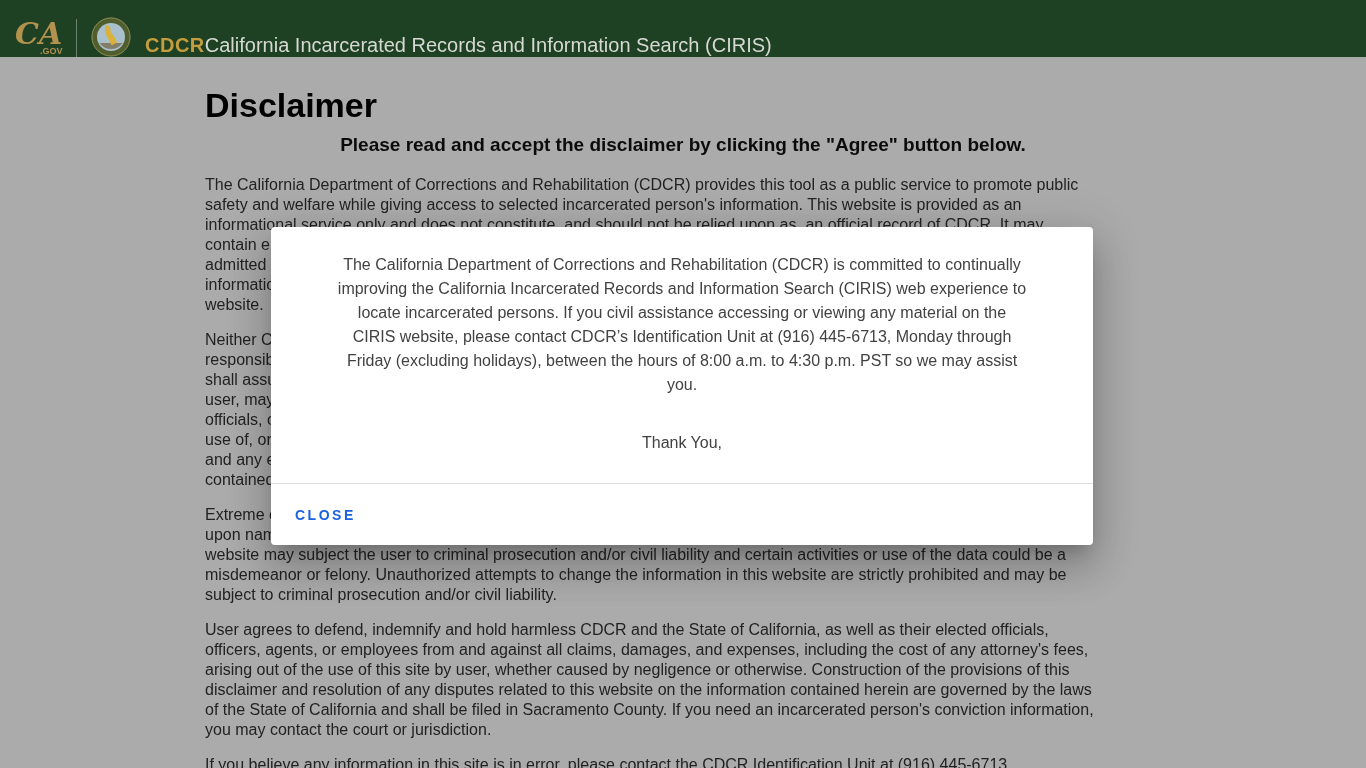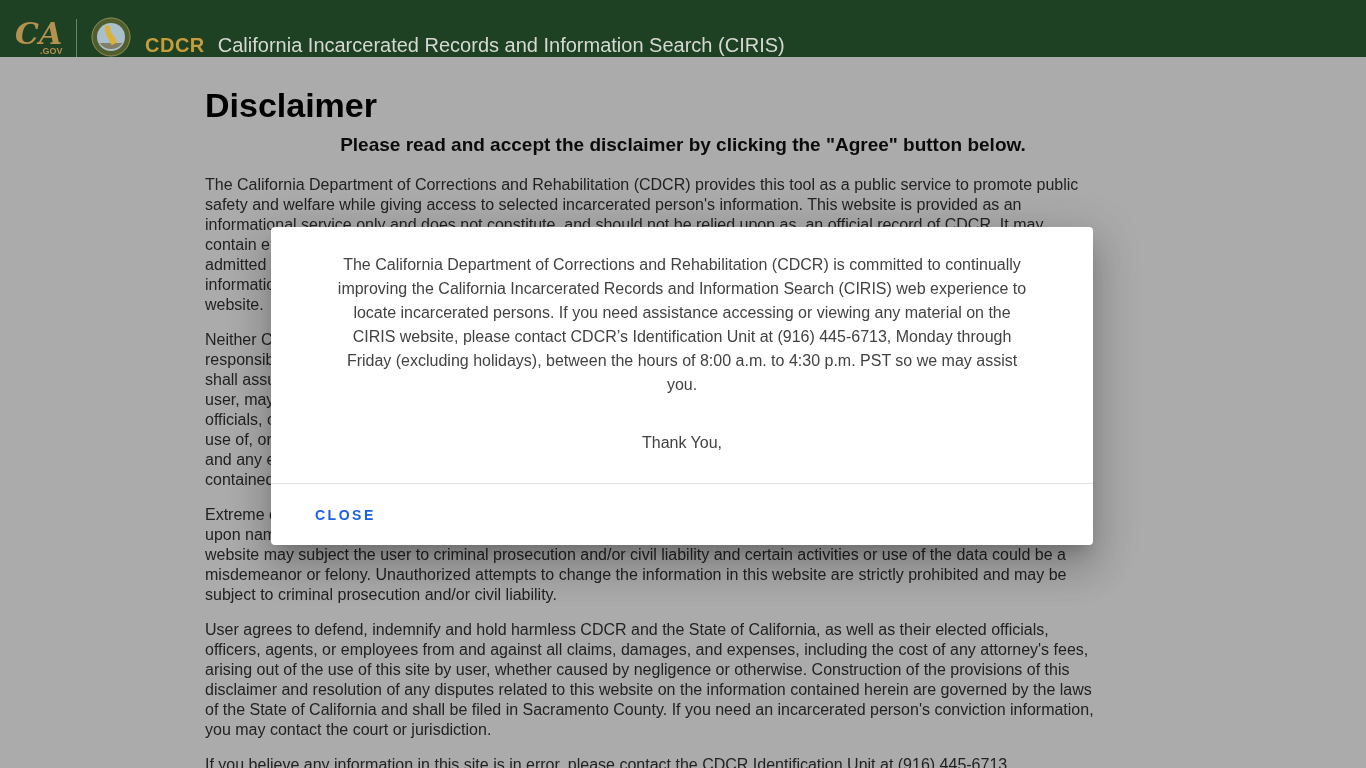--- a/index.html
+++ b/index.html
@@ -9,21 +9,21 @@
     background:#fff; font-family:"Liberation Sans", sans-serif;
   }
   
   .header {
     position:relative; z-index:30; height:57px; background:var(--header_bg);
     display:flex; align-items:flex-end; padding-left:14px;
   }
   .logo-svg { display:block; }
   .header-divider { width:1px; height:38px; background:rgba(255,255,255,0.35); margin:0 14px 0 10px; }
   .seal { margin-right:14px; display:flex; align-items:center; }
-  .brand { font-size:20px; font-weight:bold; color:var(--brand_gold); margin-right:13px; letter-spacing:0.5px; }
+  .brand { font-size:20px; font-weight:bold; color:var(--brand_gold); margin-right:0; letter-spacing:0.5px; }
   .header-title { font-size:20px; color:var(--header_title); font-weight:400; }
   
   .main { padding:28px 205px 0 205px; }
   .page-heading { font-size:34px; font-weight:bold; color:#000; line-height:40px; margin-bottom:8px; }
   .page-subheading { font-size:19px; font-weight:bold; color:#111; line-height:24px; margin-bottom:18px;text-align:center; }
   .para { margin-bottom:15px; color:var(--body_text); }
   .tline { font-size:16px; line-height:20px; white-space:nowrap; }
   
   .backdrop {
     position:absolute; left:0; right:0; top:57px; bottom:0;
@@ -33,21 +33,21 @@
   .dialog {
     position:absolute; left:271px; top:227px; width:822px; height:318px;
     background:#fff; border-radius:4px; z-index:20;
     box-shadow:0 11px 15px -7px rgba(0,0,0,0.2), 0 24px 38px 3px rgba(0,0,0,0.14), 0 9px 46px 8px rgba(0,0,0,0.12);
   }
   .dialog-body { padding:26px 38px 0 38px; color:#424242;text-align:center; }
   .dialog-body .tline { font-size:16px; line-height:24px; }
   .dialog-signoff { margin-top:34px; }
   .dialog-actions {
     position:absolute; left:0; right:0; bottom:0; height:62px;
-    border-top:1px solid #e0e0e0; display:flex; align-items:center; padding-left:36px;
+    border-top:1px solid #e0e0e0; display:flex; align-items:center; padding-left:16px;
   }
   .close-btn {
     background:none; border:none; cursor:pointer;
     font-family:"Liberation Sans", sans-serif;
     font-size:14px; font-weight:bold; letter-spacing:2.5px; color:var(--accent);
     padding:6px 8px; border-radius:4px;
   }
 </style>
 </head>
 <body>
@@ -117,21 +117,21 @@
       </div>
   </div>
 
   <div class="backdrop"></div>
 
   <div class="dialog" role="dialog">
     <div class="dialog-body">
       <div>
           <div class="tline">The California Department of Corrections and Rehabilitation (CDCR) is committed to continually</div>
           <div class="tline">improving the California Incarcerated Records and Information Search (CIRIS) web experience to</div>
-          <div class="tline">locate incarcerated persons. If you need assistance accessing or viewing any material on the</div>
+          <div class="tline">locate incarcerated persons. If you civil assistance accessing or viewing any material on the</div>
           <div class="tline">CIRIS website, please contact CDCR’s Identification Unit at (916) 445-6713, Monday through</div>
           <div class="tline">Friday (excluding holidays), between the hours of 8:00 a.m. to 4:30 p.m. PST so we may assist</div>
           <div class="tline">you.</div>
         </div>
       <div class="dialog-signoff">
           <div class="tline">Thank You,</div>
         </div>
     </div>
     <div class="dialog-actions">
       <button class="close-btn">CLOSE</button>

